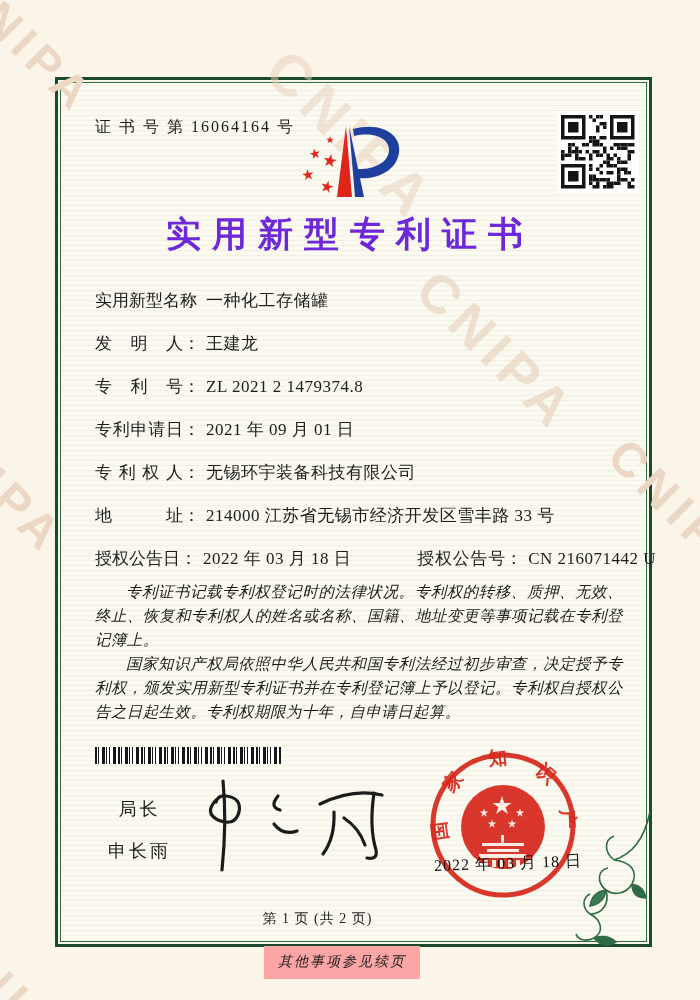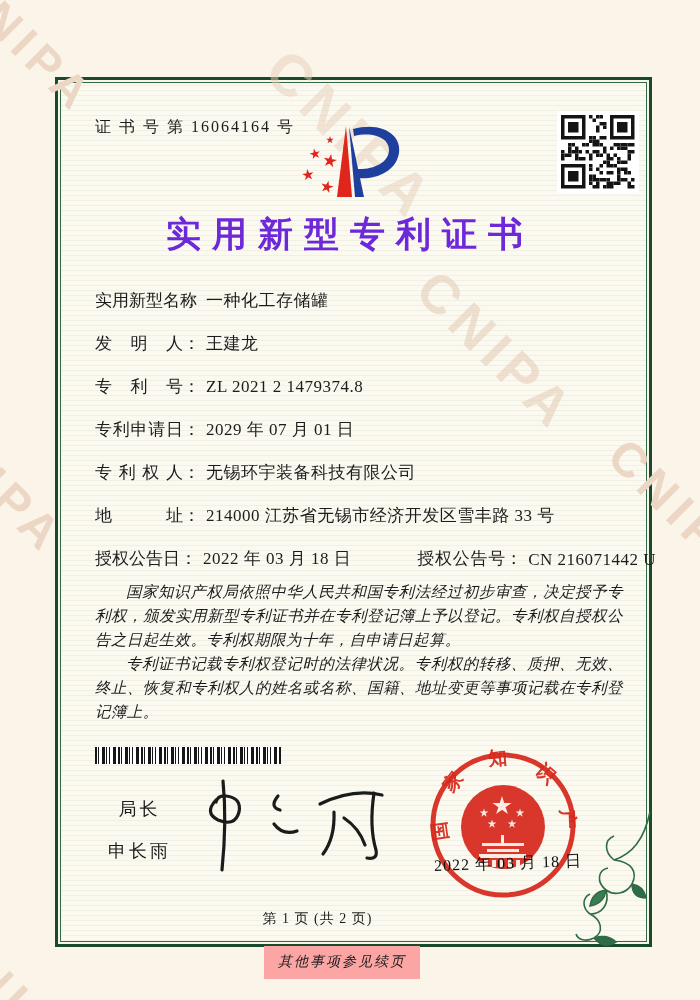--- a/index.html
+++ b/index.html
@@ -32,21 +32,21 @@
   .logo{left:287px; top:103px;}
   .qr{left:557px; top:111px; width:82px; height:82px; background:#fff; padding:4px; box-sizing:border-box;}
   .title{left:0; top:211px; width:700px; text-align:center; font-size:35px; font-weight:bold;
     letter-spacing:11px; color:#6d28d9;}
   
   .fields{left:95px; top:289px; width:530px; font-size:17px;}
   .frow{display:flex; align-items:baseline; height:27px; margin-bottom:16px; white-space:nowrap;}
   .flabel{display:inline-block; width:88px; text-align:justify; text-align-last:justify;}
   .fcolon{margin-right:6px;}
   .fvalue{letter-spacing:.5px;}
-  .grant-right{margin-left:66px; display:flex; align-items:flex-end;}
+  .grant-right{margin-left:66px; display:flex; align-items:center;}
   
   .body-text{left:95px; top:580px; width:528px; font-size:15.5px; line-height:24px;
     font-style:italic; text-align:justify; letter-spacing:.4px;}
   .body-text p{margin:0; text-indent:2em;}
   
   .barcode{left:95px; top:747px; width:186px; height:17px; background:
     repeating-linear-gradient(90deg,#161616 0 2px,#fff 2px 3px,#161616 3px 4px,#fff 4px 7px,
     #161616 7px 10px,#fff 10px 11px,#161616 11px 12px,#fff 12px 14px,#161616 14px 15px,
     #fff 15px 18px,#161616 18px 21px,#fff 21px 23px);}
   
@@ -248,21 +248,21 @@
       <span class="fvalue">王建龙</span>
     </div>
     <div class="frow">
       <span class="flabel">专利号</span>
         <span class="fcolon">：</span>
       <span class="fvalue">ZL 2021 2 1479374.8</span>
     </div>
     <div class="frow">
       <span class="flabel">专利申请日</span>
         <span class="fcolon">：</span>
-      <span class="fvalue">2029 年 07 月 01 日</span>
+      <span class="fvalue">2021 年 09 月 01 日</span>
     </div>
     <div class="frow">
       <span class="flabel">专利权人</span>
         <span class="fcolon">：</span>
       <span class="fvalue">无锡环宇装备科技有限公司</span>
     </div>
     <div class="frow">
       <span class="flabel">地址</span>
         <span class="fcolon">：</span>
       <span class="fvalue">214000 江苏省无锡市经济开发区雪丰路 33 号</span>
@@ -273,22 +273,22 @@
       <span class="fvalue">2022 年 03 月 18 日</span>
       <span class="grant-right">
         <span class="flabel">授权公告号</span>
           <span class="fcolon">：</span>
         <span class="fvalue">CN 216071442 U</span>
       </span>
     </div>
   </div>
 
   <div class="content body-text">
+    <p>专利证书记载专利权登记时的法律状况。专利权的转移、质押、无效、终止、恢复和专利权人的姓名或名称、国籍、地址变更等事项记载在专利登记簿上。</p>
     <p>国家知识产权局依照中华人民共和国专利法经过初步审查，决定授予专利权，颁发实用新型专利证书并在专利登记簿上予以登记。专利权自授权公告之日起生效。专利权期限为十年，自申请日起算。</p>
-    <p>专利证书记载专利权登记时的法律状况。专利权的转移、质押、无效、终止、恢复和专利权人的姓名或名称、国籍、地址变更等事项记载在专利登记簿上。</p>
   </div>
 
   <div class="content barcode"></div>
 
   <div class="content officer">
     <span>局长</span>
     <span>申长雨</span>
   </div>
 
   <div class="content signature">

